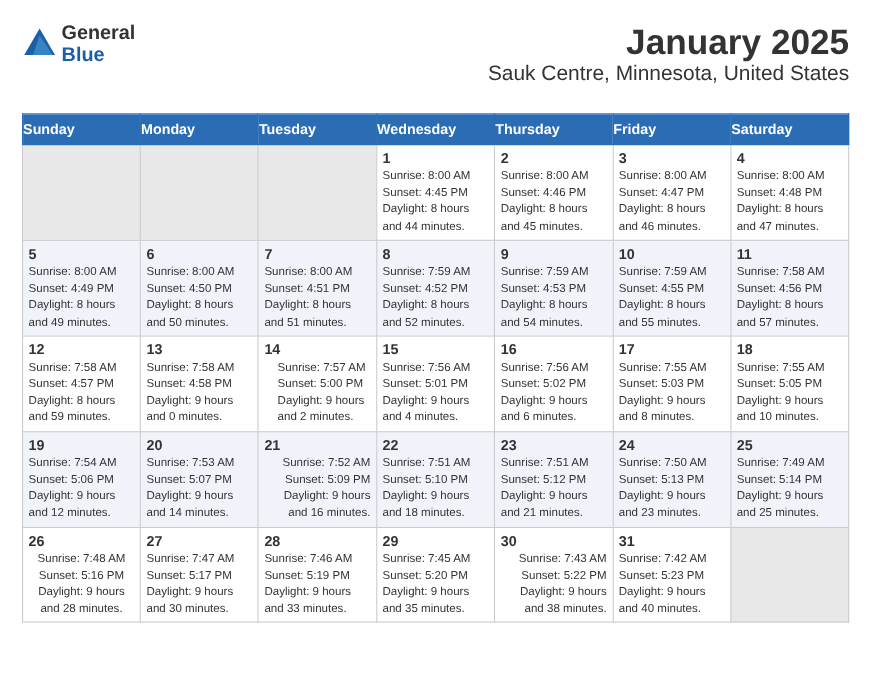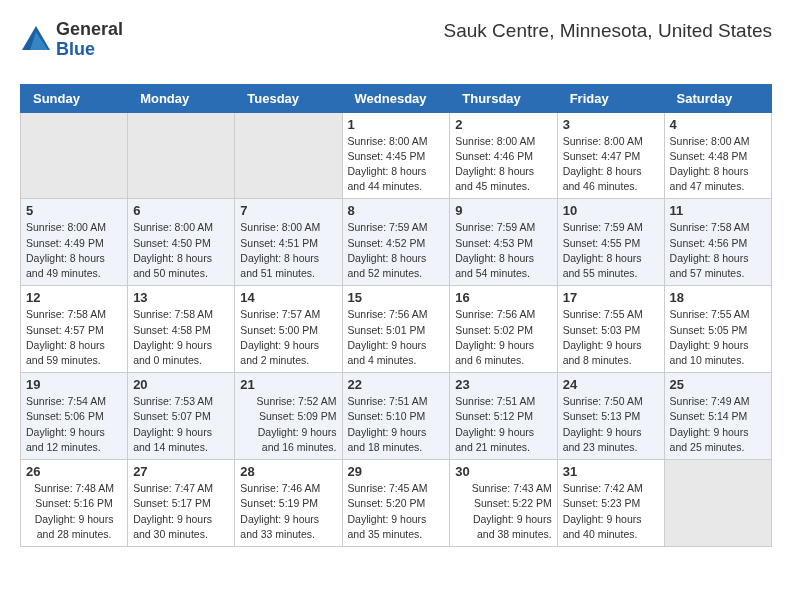--- a/index.html
+++ b/index.html
@@ -53,21 +53,21 @@
       color: #333;
     }
     table {
       width: 100%;
       border-collapse: collapse;
       font-size: 11px;
     }
     thead tr th {
       background-color: #2a6db5;
       color: #fff;
-      padding: 6px 12px;
+      padding: 6px 0;
       text-align: left;
       font-size: 13px;
       font-weight: bold;
       border: 1px solid #2a6db5;
     }
     tbody tr td {
       border: 1px solid #ccc;
       vertical-align: top;
       padding: 4px 5px;
       height: 80px;
@@ -100,20 +100,21 @@
     <svg class="logo-icon" viewBox="0 0 32 32">
       <polygon points="16,2 30,26 2,26" fill="#1a5fa8"></polygon>
       <polygon points="16,8 28,26 10,26" fill="#4a9fd4" opacity="0.6"></polygon>
     </svg>
     <div class="logo-text">
       <span class="logo-general">General</span>
       <span class="logo-blue">Blue</span>
     </div>
   </div>
   <div class="title-area">
+    <div class="calendar-title">January 2025</div>
     <div class="calendar-subtitle">Sauk Centre, Minnesota, United States</div>
   </div>
 </div>
 
 <table>
   <thead>
     <tr>
     <th>Sunday</th>
         <th>Monday</th>
         <th>Tuesday</th>
@@ -218,21 +219,21 @@
         </td>
         <td>
           <div class="day-number">13</div>
           <div class="day-info" style="white-space: pre-line;">Sunrise: 7:58 AM
 Sunset: 4:58 PM
 Daylight: 9 hours
 and 0 minutes.</div>
         </td>
         <td>
           <div class="day-number">14</div>
-          <div class="day-info" style="white-space: pre-line;">Sunrise: 7:57 AM
+          <div class="day-info" style="white-space: pre-line; margin-left: 12px;">Sunrise: 7:57 AM
 Sunset: 5:00 PM
 Daylight: 9 hours
 and 2 minutes.</div>
         </td>
         <td>
           <div class="day-number">15</div>
           <div class="day-info" style="white-space: pre-line;">Sunrise: 7:56 AM
 Sunset: 5:01 PM
 Daylight: 9 hours
 and 4 minutes.</div>

